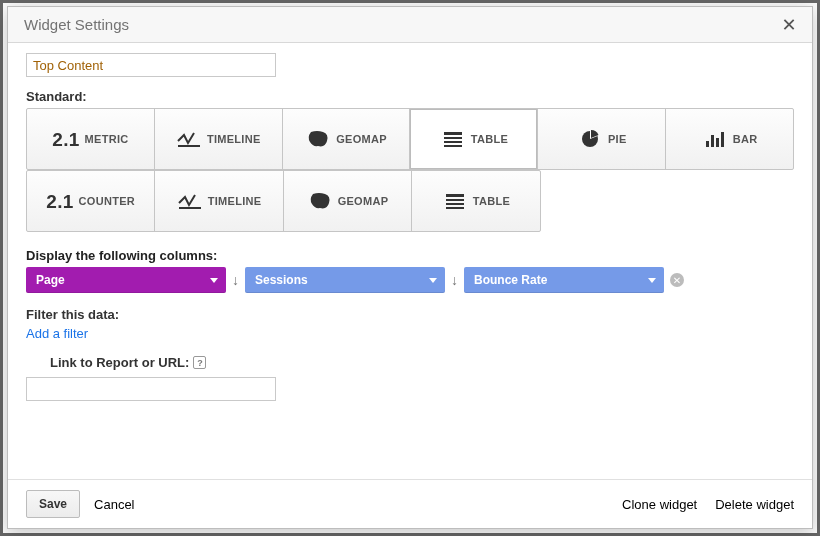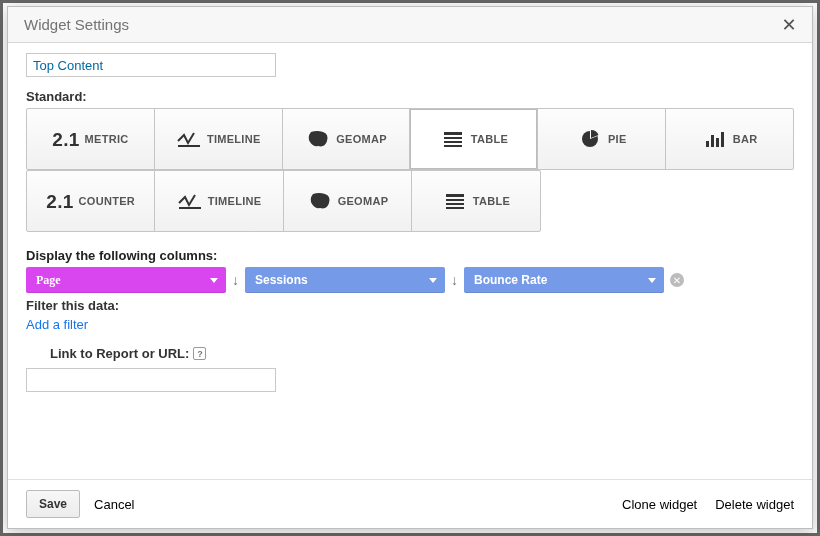--- a/index.html
+++ b/index.html
@@ -62,21 +62,21 @@
     font-size: 13px;
     color: #222;
     margin: 0 0 4px 0;
   }
   .text-input {
     width: 250px;
     height: 24px;
     border: 1px solid #c9c9c9;
     padding: 2px 6px;
     font-size: 13px;
-    color: #0369a1;
+    color: #a16207;
   }
   .section-label {
     font-weight: bold;
     font-size: 13px;
     margin-top: 12px;
     margin-bottom: 4px;
   }
   .widget-row {
     display: flex;
     border: 1px solid #c5c5c5;
@@ -130,21 +130,21 @@
     color: #fff;
     font-size: 12px;
     font-weight: bold;
     padding: 0 8px 0 10px;
     display: flex;
     align-items: center;
     justify-content: space-between;
     cursor: pointer;
     box-shadow: inset 0 -1px 0 rgba(0,0,0,0.1);
   }
-  .select-pill.green { background: #d946ef; width: 200px; font-family: Liberation Serif, serif; }
+  .select-pill.green { background: #a21caf; width: 200px; }
   .select-pill.blue  { background: #759ae8; width: 200px; }
   .caret-down {
     width: 0; height: 0;
     border-left: 4px solid transparent;
     border-right: 4px solid transparent;
     border-top: 5px solid #fff;
   }
   .down-arrow {
     font-size: 14px;
     color: #777;
@@ -359,21 +359,21 @@
       </div>
       <span class="down-arrow">↓</span>
       <div class="select-pill blue">
         <span>Bounce Rate</span>
         <span class="caret-down"></span>
       </div>
       <span class="remove-circle">✕</span>
     </div>
 
 
-    <div class="section-label" style="margin-top:5px">Filter this data:</div>
+    <div class="section-label" style="margin-top:14px">Filter this data:</div>
     <div class="link" style="margin-top:2px">Add a filter</div>
 
     <div class="section-label" style="margin-top:14px; display:flex; align-items:center;margin-left:24px;">
       <span>Link to Report or URL:</span>
       <span class="help-icon">?</span>
     </div>
     <input class="url-input" type="text" value="" style="">
 
     
   </div>

